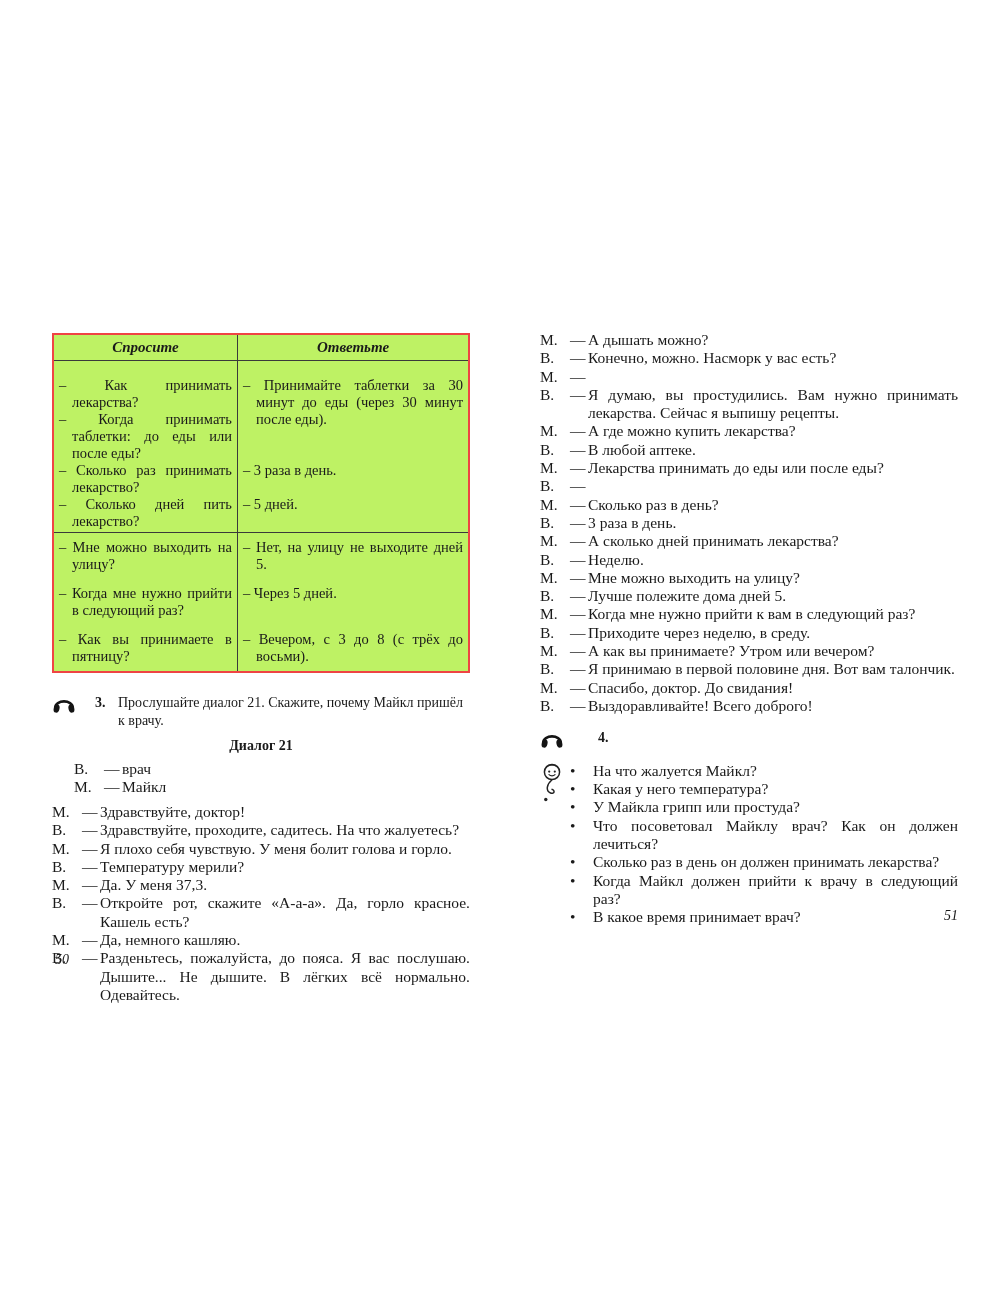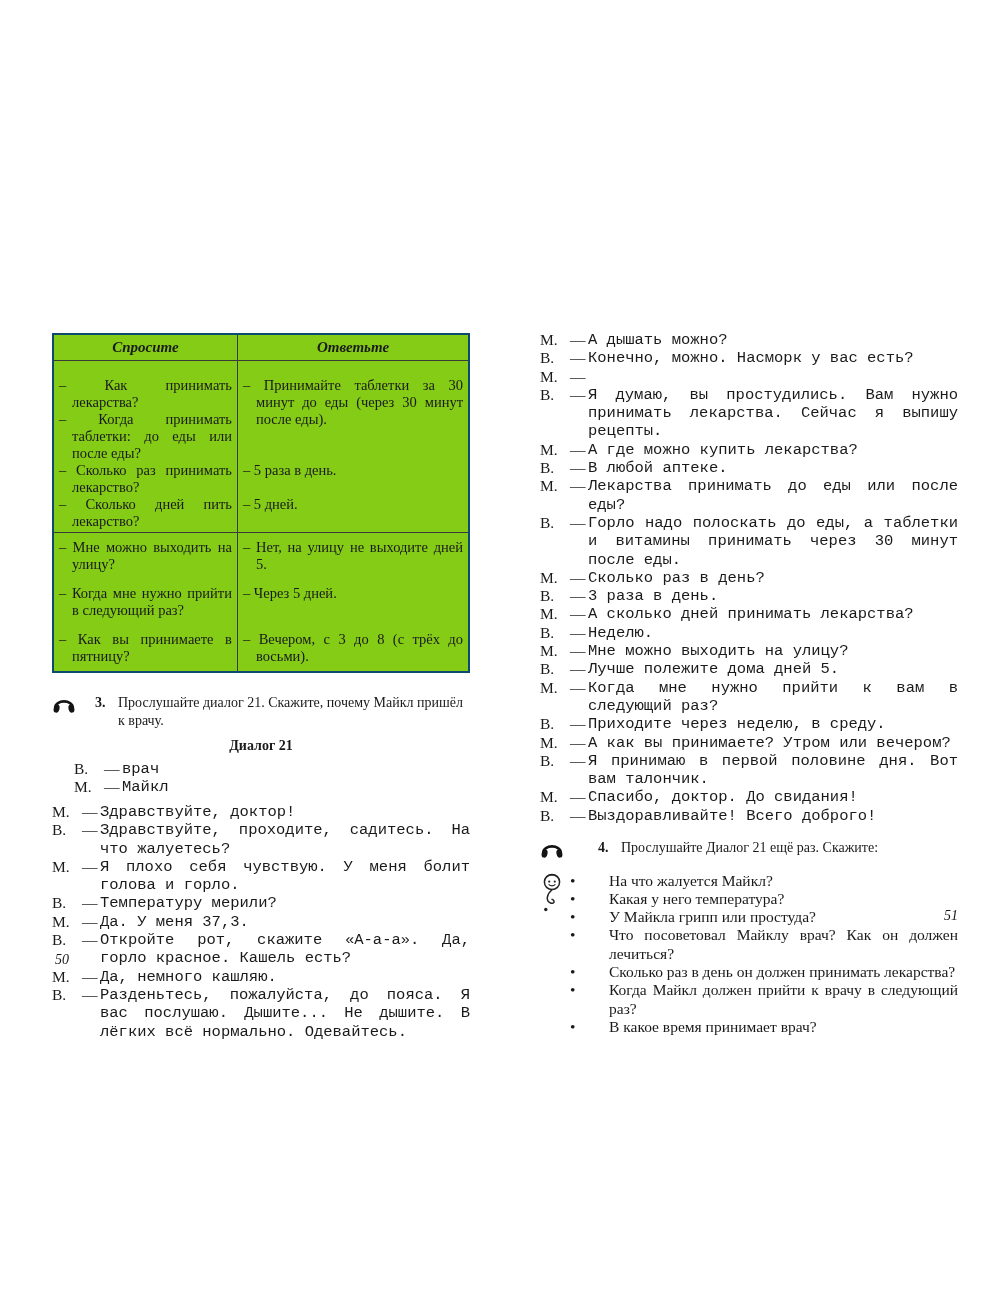--- a/index.html
+++ b/index.html
@@ -7,22 +7,22 @@
     width:1000px; height:1300px; background:#ffffff;
     font-family:"Liberation Serif", serif; color:#1a1a1a;
   }
   .page { position:relative; width:1000px; height:1300px; overflow:hidden; }
   .col { position:absolute; width:418px; }
   #col-left  { left:52px;  top:333px; }
   #col-right { left:540px; top:331px; }
 
   
   table.qa {
-    width:100%; border-collapse:collapse; background:#84cc16;
-    font-size:14.5px; line-height:17px; border:2px solid #0c4a6e;
+    width:100%; border-collapse:collapse; background:#bef264;
+    font-size:14.5px; line-height:17px; border:2px solid #ef4444;
   }
   .qa th, .qa td {
     border-left:1px solid #3a3a3a; border-right:1px solid #3a3a3a;
     vertical-align:top; padding:2px 5px;
   }
   .qa thead th {
     border-bottom:1px solid #3a3a3a; text-align:center;
     font-style:italic; font-weight:bold; font-size:15px; padding:4px 2px;
   }
   .qa tbody.g2 td { border-top:none;margin-top:26px; }
@@ -42,30 +42,30 @@
   #ex3 .num { margin-left:13px; }
   #ex4 .num { margin-left:28px; }
   .ex .txt  { flex:1; margin-left:3px; }
 
   
   .dialog-title { text-align:center; font-weight:bold; font-size:14px; margin-top:9px; }
   .roles { margin-top:6px; margin-left:22px; font-size:15.5px; line-height:18px; }
   .role, .utt { display:flex; }
   .sp   { flex:none; width:30px; }
   .dash { flex:none; width:18px; }
-  .utt-t, .role-n { flex:1;font-family:Liberation Mono, monospace; }
+  .utt-t, .role-n { flex:1; }
   .utt-t { text-align:justify; hyphens:auto; }
   .dialog { margin-top:7px; font-size:15.5px; line-height:18.3px; }
   #col-right .dialog { margin-top:0; }
 
   
   .q-list { position:relative; margin-top:8px; font-size:15.5px; line-height:18.3px; padding-left:0; }
   .q-item { display:flex; }
   .q-item .b  { flex:none; width:23px; margin-left:30px; }
-  .q-item .qt { flex:1; text-align:justify; hyphens:auto;margin-left:16px; }
+  .q-item .qt { flex:1; text-align:justify; hyphens:auto; }
   .qface { position:absolute; left:2px; top:1px; }
 
   
   .pagenum { position:absolute; font-style:italic; font-size:14px; }
   #pn-left  { left:55px;  top:952px; }
   #pn-right { right:42px; top:908px; }
 </style>
 </head>
 <body>
 
@@ -88,21 +88,21 @@
           </td>
           <td>
             <p>– Принимайте таблетки за 30 минут до еды (через 30 минут после еды).</p>
           </td>
         </tr>
         <tr>
           <td>
             <p>– Сколько раз принимать лекарство?</p>
           </td>
           <td>
-            <p>– 5 раза в день.</p>
+            <p>– 3 раза в день.</p>
           </td>
         </tr>
         <tr>
           <td>
             <p>– Сколько дней пить лекарство?</p>
           </td>
           <td>
             <p>– 5 дней.</p>
           </td>
         </tr>
@@ -239,21 +239,20 @@
           <span class="utt-t">В любой аптеке.</span>
         </div>
       <div class="utt">
           <span class="sp">М.</span>
           <span class="dash">—</span>
           <span class="utt-t">Лекарства принимать до еды или после еды?</span>
         </div>
       <div class="utt">
           <span class="sp">В.</span>
           <span class="dash">—</span>
-          <span class="utt-t">Горло надо полоскать до еды, а таблетки и витамины принимать через 30 минут после еды.</span>
         </div>
       <div class="utt">
           <span class="sp">М.</span>
           <span class="dash">—</span>
           <span class="utt-t">Сколько раз в день?</span>
         </div>
       <div class="utt">
           <span class="sp">В.</span>
           <span class="dash">—</span>
           <span class="utt-t">3 раза в день.</span>
@@ -312,21 +311,20 @@
 
     <div class="ex" id="ex4">
       <span class="icon">
         <svg width="24" height="19" viewBox="0 0 24 19">
           <path d="M3.2 13 C3.2 4.2, 20.8 4.2, 20.8 13" fill="none" stroke="#141414" stroke-width="2.6"></path>
           <ellipse cx="4.6" cy="13.6" rx="2.9" ry="4.1" fill="#141414" transform="rotate(14 4.6 13.6)"></ellipse>
           <ellipse cx="19.4" cy="13.6" rx="2.9" ry="4.1" fill="#141414" transform="rotate(-14 19.4 13.6)"></ellipse>
         </svg>
       </span>
       <span class="num">4.</span>
-      <div class="txt">Прослушайте Диалог 21 ещё раз. Скажите:</div>
     </div>
 
     <div class="q-list">
       <span class="qface">
         <svg width="20" height="52" viewBox="0 0 20 52">
           <circle cx="10" cy="9" r="7.6" fill="none" stroke="#222" stroke-width="1.5"></circle>
           <path d="M3.6 5.6 A7.6 7.6 0 0 1 16.4 5.6" fill="none" stroke="#222" stroke-width="1"></path>
           <circle cx="7.2" cy="8.6" r="1.1" fill="#222"></circle>
           <circle cx="12.8" cy="8.6" r="1.1" fill="#222"></circle>
           <path d="M6.6 11.4 Q10 14.2 13.4 11.4" fill="none" stroke="#222" stroke-width="1.2"></path>

